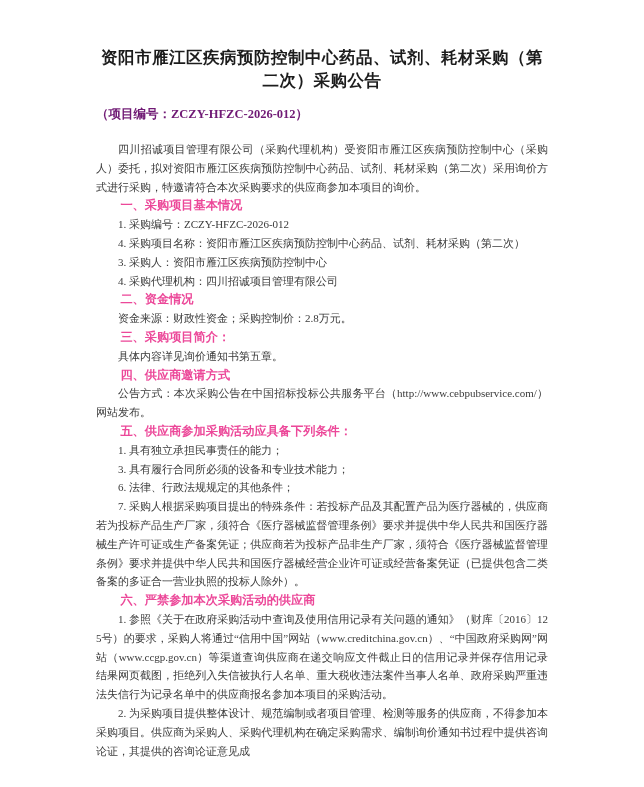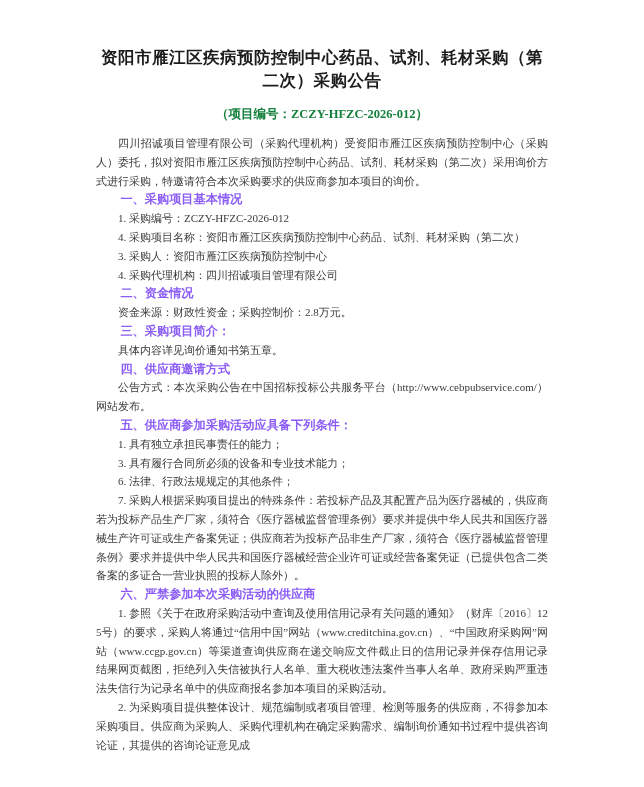--- a/index.html
+++ b/index.html
@@ -22,38 +22,37 @@
   .title {
     margin: 0 0 13px 0;
     text-align: center;
     font-size: 16.5px;
     line-height: 23px;
     font-weight: bold;
     color: #1c1c1c;
     letter-spacing: 0.5px;
   }
   .subtitle {
-    margin: 0 0 10px 0;
-    text-align: center;
+    margin: 0 0 16px 0;
     font-size: 12.5px;
     line-height: 19px;
     font-weight: bold;
-    color: #15803d;
+    color: #701a75;
   }
   .para {
     margin: 0;
     font-size: 11px;
     line-height: 18.8px;
     text-indent: 2em;
     text-align: justify;
     word-break: break-all;
   }
   .hd {
     font-weight: bold;
-    color: #8b5cf6;
+    color: #ec4899;
     font-family: "Liberation Sans", "DejaVu Sans", sans-serif;
     font-size: 12.2px;
     text-align: left;
   }
 </style>
 </head>
 <body>
 
 <div class="page">
   <h1 class="title">资阳市雁江区疾病预防控制中心药品、试剂、耗材采购（第二次）采购公告</h1>

